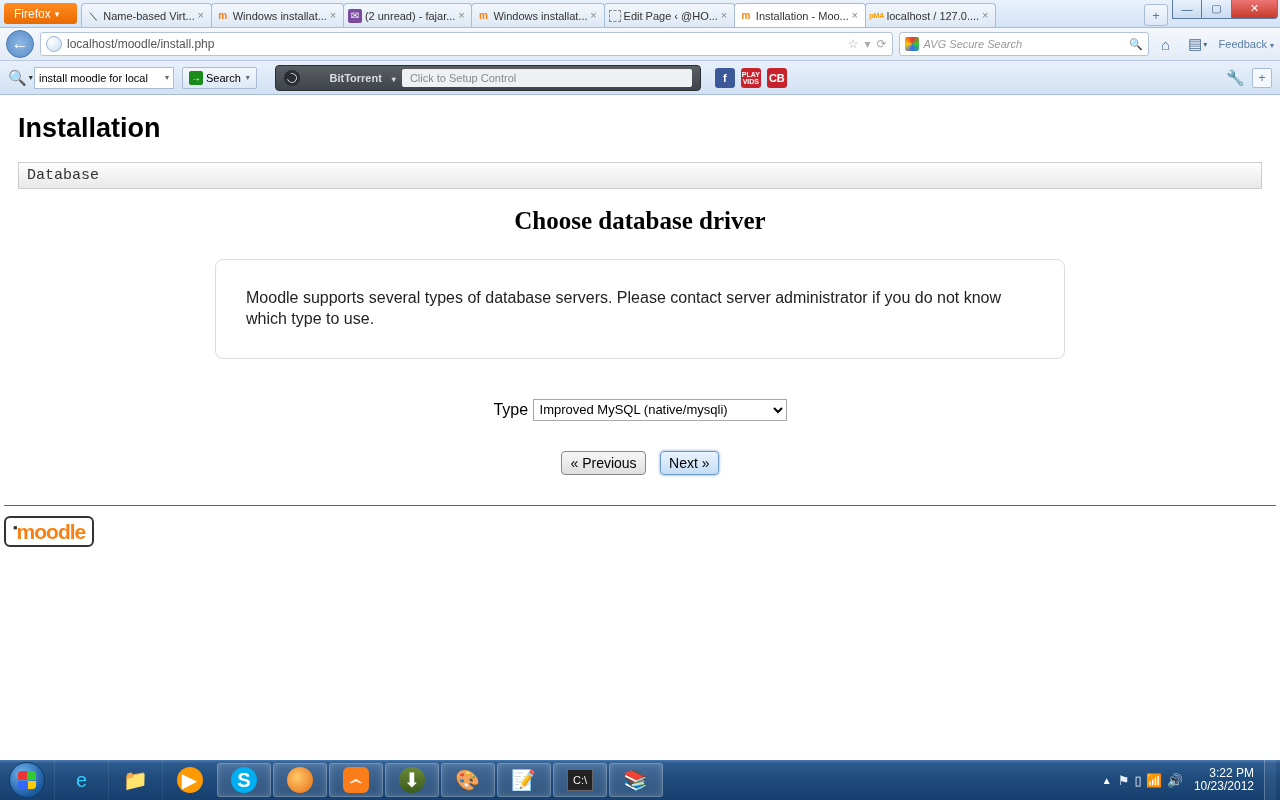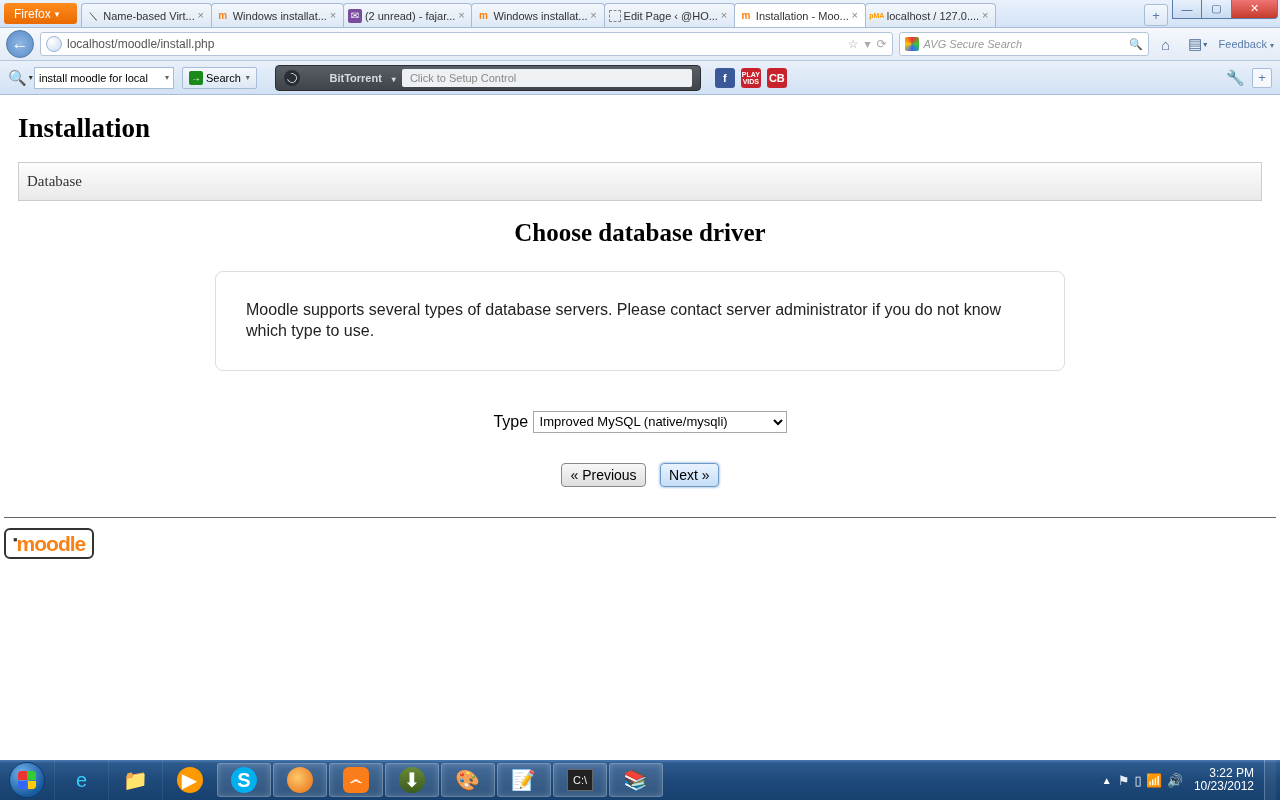--- a/index.html
+++ b/index.html
@@ -55,22 +55,22 @@
 .fb { background:#3b5998; }
 .pv { background:#c8232c; font-size:7px; line-height:7px; text-align:center; }
 .cb { background:#c8232c; }
 .tb-right { margin-left:auto; display:flex; gap:6px; align-items:center; }
 .wrench { width:20px; height:20px; color:#6a7a8e; font-size:15px; display:flex; align-items:center; justify-content:center; }
 .plusbox { width:20px; height:20px; border:1px solid #a8bcd6; background:#f5f8fc; color:#5a7ba8; display:flex; align-items:center; justify-content:center; font-size:13px; border-radius:2px; }
 
 
 .page { background:#fff; padding:0; height:calc(100% - 28px - 33px - 34px - 40px); overflow:auto; }
 .pagewrap { padding:18px 18px 0 18px; }
-h1.pgtitle { font-size:27px; font-weight:bold; color:#000; font-family:Liberation Serif, serif; margin-bottom:18px; }
-.section-hdr { border:1px solid #ccc; background:linear-gradient(#fdfdfd,#e9e9e9); padding:10px 8px; font-size:15px; color:#333; font-family:Liberation Serif, serif; }
+h1.pgtitle { font-size:27px; font-weight:bold; color:#000; font-family:Liberation Sans, sans-serif; margin-bottom:18px; }
+.section-hdr { border:1px solid #ccc; background:linear-gradient(#fdfdfd,#e9e9e9); padding:4px 8px; font-size:15px; color:#333; font-family:Liberation Mono, monospace; }
 h2.subtitle { text-align:center; font-size:25px; font-weight:bold; font-family:Liberation Serif, serif; margin:18px 0 24px 0; }
 .infobox { width:850px; margin:0 auto; border:1px solid #ddd; border-radius:8px; padding:28px 30px; font-size:16px; font-family:Arial,sans-serif; color:#222; line-height:1.3; }
 .formrow { text-align:center; margin:40px 0 30px 0; font-family:Arial,sans-serif; font-size:16px; }
 .formrow label { margin-right:0; }
 .formrow select { font-size:13px; width:254px; height:22px; border:1px solid #a8a8a8; background:#fff; padding:1px 2px; }
 .btnrow { text-align:center; margin-bottom:30px; }
 .btnrow button { font-size:14px; padding:3px 8px; border-radius:4px; border:1px solid #888; margin:0 5px; font-family:Arial,sans-serif; }
 .btnrow .prev { background:linear-gradient(#f7f7f7,#dedede); }
 .btnrow .next { background:linear-gradient(#e9f3ff,#c5ddf6); border-color:#6b9ac9; box-shadow:0 0 3px #6b9ac9; }
 hr.pgrule { border:none; border-top:1px solid #666; margin:0 4px 10px 4px; }

